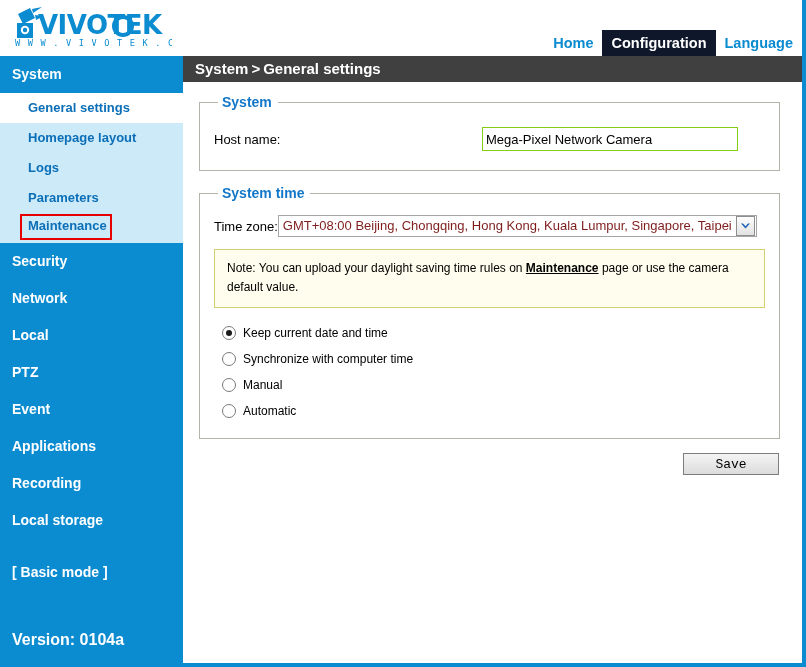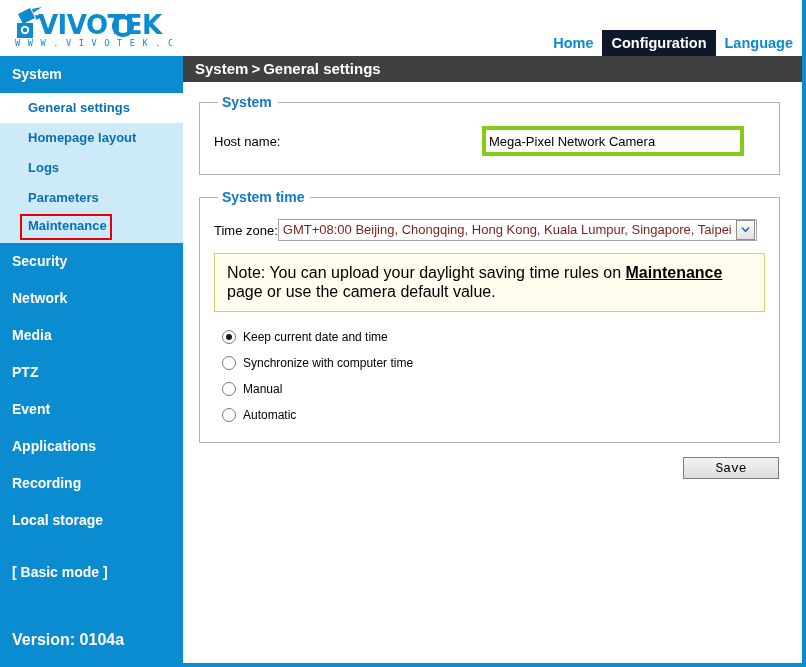--- a/index.html
+++ b/index.html
@@ -179,21 +179,21 @@
   #hostname-row {
     padding: 6px 0 6px 0;
   }
   #hostname-label { width: 268px; }
   #hostname-input {
     width: 248px;
     height: 20px;
     font-family: "Liberation Sans", sans-serif;
     font-size: 13px;
     padding: 1px 3px;
-    border: 4px solid #84cc16;
+    border: 1px solid #84cc16;
     background: #ffffff;
     color: #000;
     box-sizing: content-box;
   }
 
   
   #timezone-row {
     padding: 2px 0 10px 0;
   }
   #timezone-label {
@@ -223,21 +223,21 @@
     align-items: center;
     justify-content: center;
     cursor: pointer;
   }
   .select-arrow svg { display: block; }
 
   #note-box {
     border: 1px solid #d4cf73;
     background: #fffded;
     padding: 9px 12px 10px 12px;
-    font-size: 16px;
+    font-size: 12px;
     line-height: 19px;
     color: #000;
     margin: 0 0 14px 0;
   }
   #note-box a {
     color: #000;
     font-weight: bold;
     text-decoration: underline;
   }
 
@@ -340,21 +340,21 @@
         <span class="hl-text">Parameters</span>
       </div>
       <div class="submenu-item highlight">
         <span class="red-box"></span>
         <span class="hl-text">Maintenance</span>
       </div>
     </div>
 
     <div class="menu-top">Security</div>
     <div class="menu-top">Network</div>
-    <div class="menu-top">Media</div>
+    <div class="menu-top">Local</div>
     <div class="menu-top">PTZ</div>
     <div class="menu-top">Event</div>
     <div class="menu-top">Applications</div>
     <div class="menu-top">Recording</div>
     <div class="menu-top">Local storage</div>
     <div class="menu-top" style="padding-top:26px">[ Basic mode ]</div>
 
     <div id="version">Version: 0104a</div>
   </div>
 

